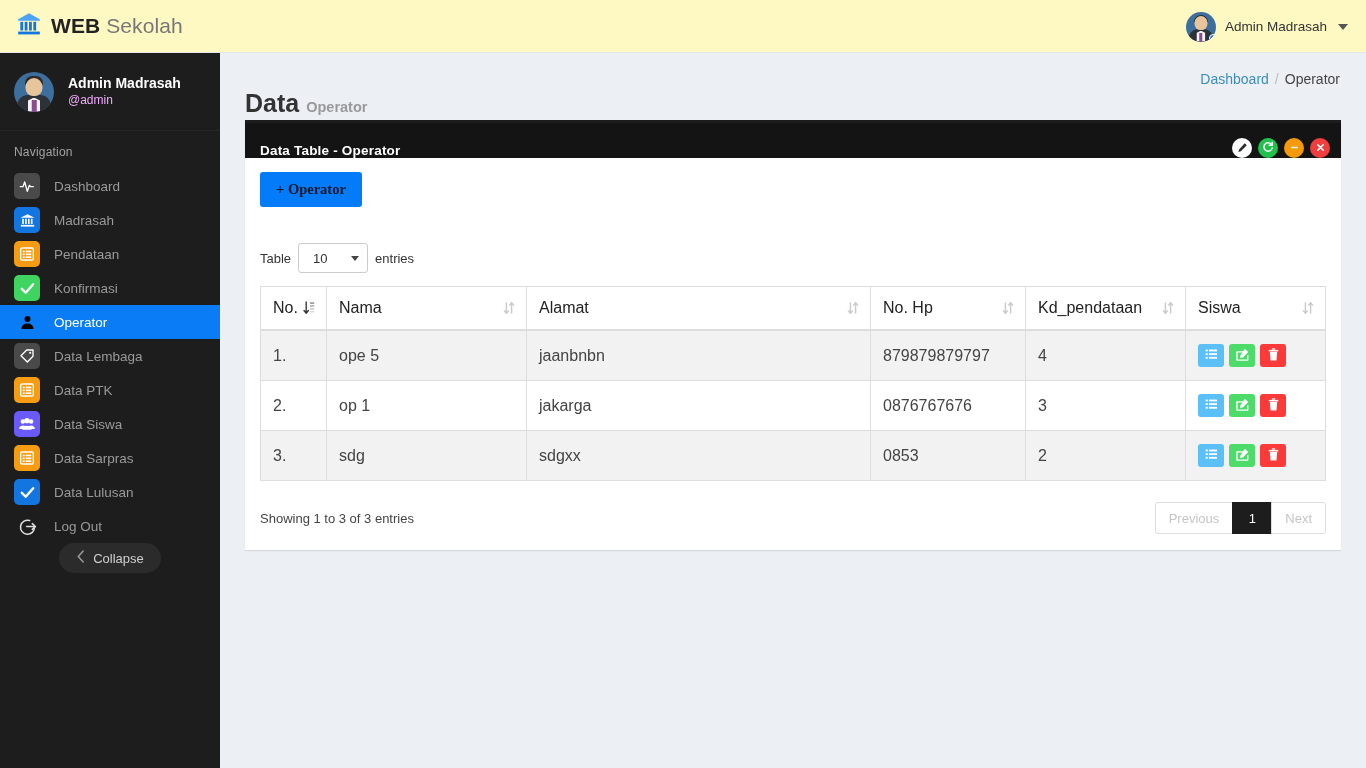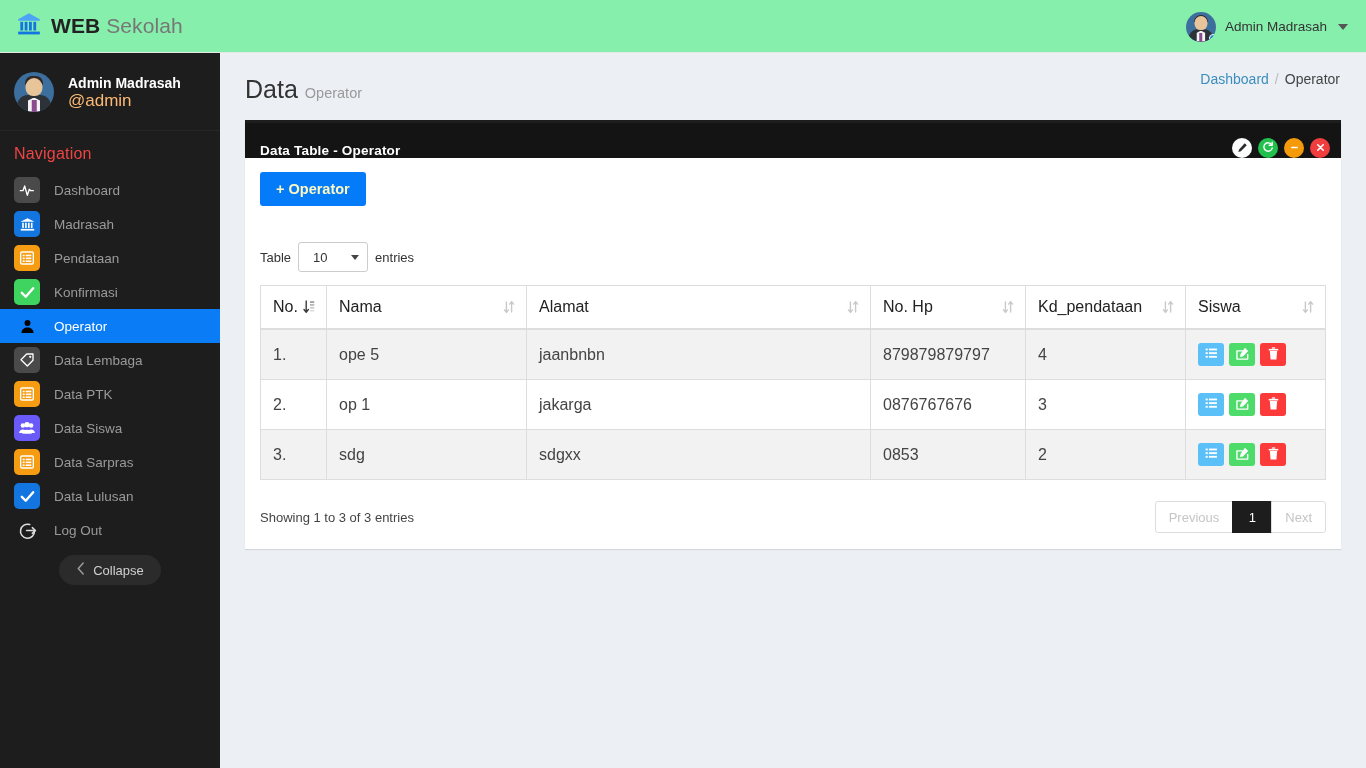--- a/index.html
+++ b/index.html
@@ -8,21 +8,21 @@
     width: 1366px; height: 768px;
     overflow: hidden;
     font-family: "Liberation Sans", sans-serif;
     background: #ecf0f5;
   }
 
   
   .navbar {
     position: absolute; top: 0; left: 0;
     width: 1366px; height: 53px;
-    background: #86efac;
+    background: #fef9c3;
     border-bottom: 1px solid #e6e6e6;
     display: flex; align-items: center;
     z-index: 30;
   }
   .brand {
     display: flex; align-items: center;
     padding-left: 16px; gap: 9px;
   }
   .brand-text { font-size: 21px; color: #777; letter-spacing: .1px; }
   .brand-text b { color: #222; font-weight: bold; }
@@ -95,24 +95,24 @@
     padding-left: 14px; gap: 14px;
     border-bottom: 1px solid #262626;
   }
   .user-panel .avatar { width: 40px; height: 40px; }
   .user-panel .avatar .face { width: 17px; height: 18px; }
   .user-panel .avatar .hair { width: 18px; height: 9px; }
   .user-panel .avatar .body { width: 34px; height: 19px; }
   .user-panel .avatar .shirt { width: 12px; height: 14px; }
   .user-panel .avatar .tie { width: 4.5px; height: 12px; }
   .user-info .nm { color: #fff; font-size: 14px; font-weight: bold; line-height: 18px; }
-  .user-info .handle { color: #fdba74; font-size: 17px; line-height: 17px; }
+  .user-info .handle { color: #f0abfc; font-size: 12px; line-height: 17px; }
 
   .nav-title {
-    color: #ef4444; font-size: 16px;
+    color: #a3a3a3; font-size: 12px;
     padding: 14px 11px 10px 14px; letter-spacing: .2px;
   }
   .nav-item {
     display: flex; align-items: center; gap: 14px;
     height: 34px; padding-left: 14px;
     color: #9a9a9a; font-size: 13.5px;
     cursor: pointer;
     border-left: 3px solid transparent;
     padding-left: 11px;
   }
@@ -126,35 +126,35 @@
     flex: none;
   }
   .nav-ico svg { display: block; }
   .ico-gray   { background: #4a4a4a; }
   .ico-blue   { background: #1275e0; }
   .ico-orange { background: #f59c12; }
   .ico-green  { background: #3fd35f; }
   .ico-purple { background: #6a5af9; }
   .ico-plain  { background: transparent; }
 
-  .collapse-wrap { display: flex; justify-content: center; margin-top: 8px; }
+  .collapse-wrap { display: flex; justify-content: center; margin-top: 0; }
   .collapse-btn {
     display: inline-flex; align-items: center; gap: 8px;
     background: #2b2b2b; color: #cfcfcf;
     border-radius: 16px; height: 30px; padding: 0 17px;
     font-size: 13px; cursor: pointer;
   }
 
   
   .content { position: absolute; top: 53px; left: 220px; width: 1146px; height: 715px; }
   .content-header {
     height: 67px; padding: 22px 24px 0 25px;
     position: relative;
   }
-  .page-title { font-size: 25px; color: #333; font-weight: 400; }
+  .page-title { font-size: 25px; color: #333; font-weight: 700; margin-top: 14px; }
   .page-title .sub { font-size: 14.5px; color: #999; margin-left: 7px; }
   .breadcrumb {
     position: absolute; right: 26px; top: 18px;
     font-size: 14px; color: #444;
   }
   .breadcrumb a { color: #3c8dbc; text-decoration: none; cursor: pointer; }
   .breadcrumb .sep { color: #bbb; margin: 0 6px; }
 
   
   .box {
@@ -179,25 +179,25 @@
   }
   .t-white  { background: #fdfdfd; }
   .t-green  { background: #22c14e; }
   .t-orange { background: #f49a0b; }
   .t-red    { background: #f03d3d; }
 
   .box-body { padding: 14px 15px 16px 15px; }
 
   .btn-add {
     display: inline-block;
-    background: #047bf8; color: #fef9c3;
+    background: #047bf8; color: #0f172a;
     border: none; border-radius: 3px;
     font-size: 14.5px; font-weight: bold;
     padding: 9px 16px; cursor: pointer;
-    font-family: Liberation Sans, sans-serif;
+    font-family: Liberation Serif, serif;
   }
 
   .table-wrap { margin-top: 34px; }
   .dt-top { display: flex; align-items: center; justify-content: space-between; height: 34px; }
   .dt-length { font-size: 13px; color: #333; display: flex; align-items: center; gap: 7px; }
   .dt-select {
     position: relative;
     width: 70px; height: 30px;
     border: 1px solid #ccc; border-radius: 3px;
     background: #fff;

